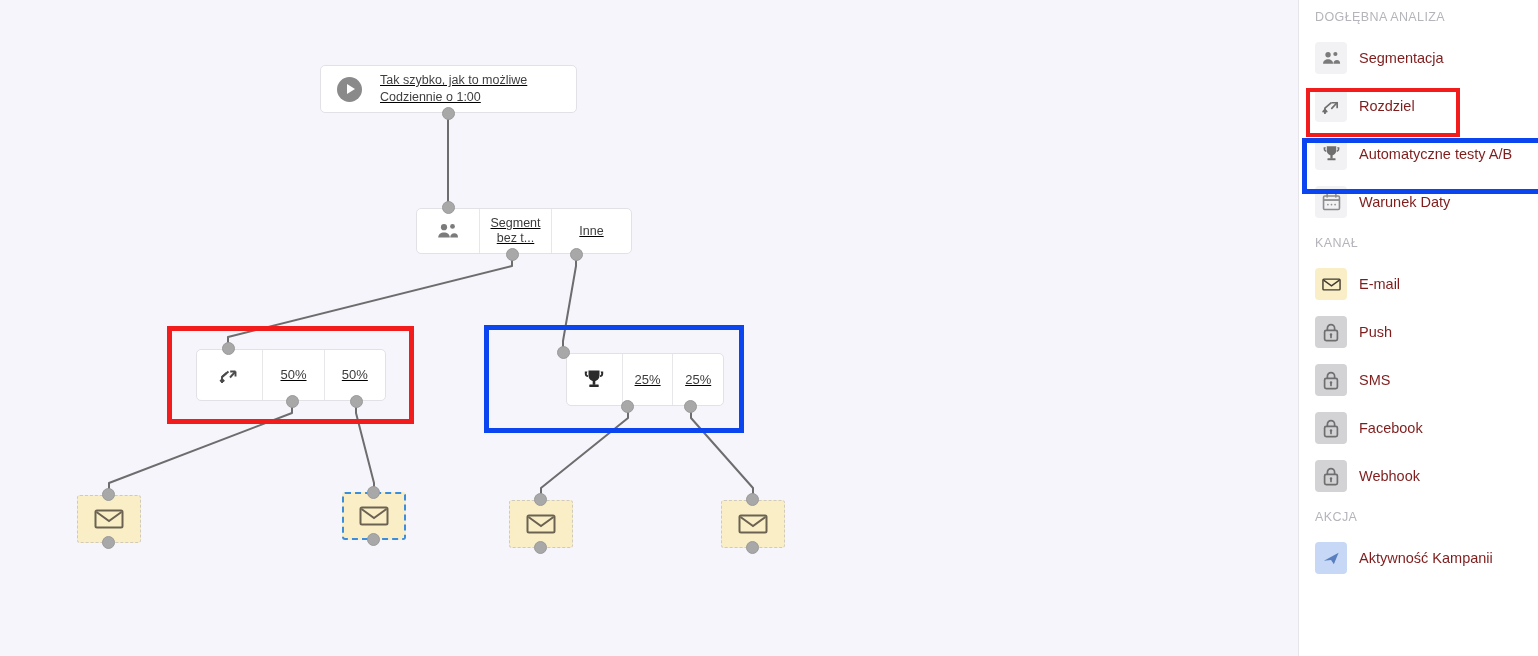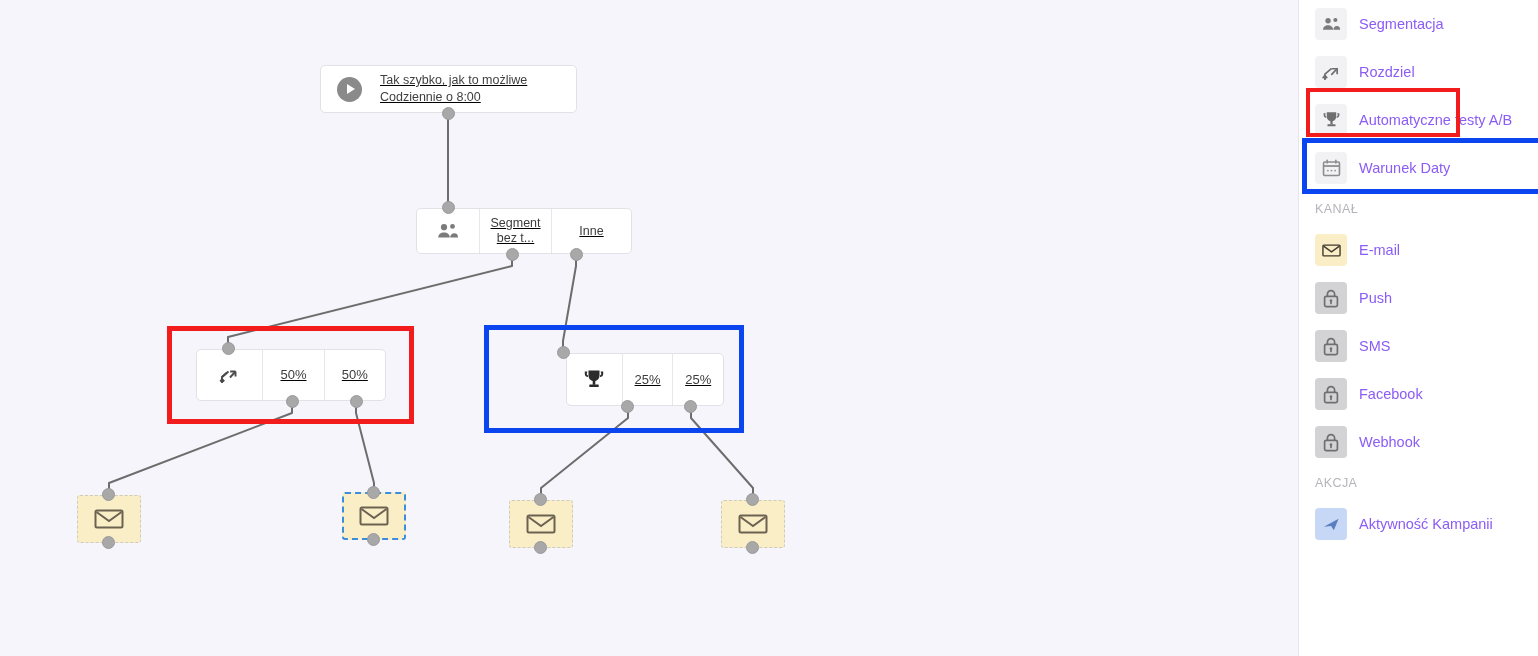--- a/index.html
+++ b/index.html
@@ -141,21 +141,21 @@
     border-radius: 4px;
     background: #f2f2f4;
     display: flex; align-items: center; justify-content: center;
     margin-right: 12px;
   }
   .side-ico.mail { background: #faeec7; }
   .side-ico.locked { background: #d3d3d6; }
   .side-ico.blue { background: #c6d8f5; }
   .side-label {
     font-size: 14.5px;
-    color: #8b5cf6;
+    color: #7f1d1d;
   }
   .side-ico svg { display: block; }
 
   
   #hl-side-red {
     position: absolute; left: 7px; top: 88px;
     width: 154px; height: 49px;
     border: 4px solid #f21c1c;
     pointer-events: none;
   }
@@ -188,21 +188,21 @@
       <path d="M628,406 L628,418 L541,488 L541,500" stroke="#6d6d6d" stroke-width="2" fill="none" stroke-linejoin="round"></path>
 
       <path d="M691,406 L691,418 L753,488 L753,500" stroke="#6d6d6d" stroke-width="2" fill="none" stroke-linejoin="round"></path>
     </svg>
 
     <div class="node trigger">
       <div class="card">
         <div class="play-icon"></div>
         <div class="txt">
           <div>Tak szybko, jak to możliwe</div>
-          <div>Codziennie o 8:00</div>
+          <div>Codziennie o 1:00</div>
         </div>
       </div>
       <div class="port" style="left:122px; top:42px;"></div>
     </div>
 
     <div class="node segment">
       <div class="card">
         <div class="cell seg-ico">
           <svg width="22" height="16" viewBox="0 0 22 16" fill="#7b7b7b">
             <circle cx="7" cy="4.2" r="3.1"></circle>
@@ -302,20 +302,21 @@
       <div class="port" style="left:25px; top:-7px;"></div>
       <div class="port" style="left:25px; top:41px;"></div>
     </div>
 
     <div class="hl hl-red" id="hl-canvas-red"></div>
     <div class="hl hl-blue" id="hl-canvas-blue"></div>
   </div>
 
   <div id="sidebar">
 
+    <div class="group-label">DOGŁĘBNA ANALIZA</div>
 
     <div class="side-item">
       <span class="side-ico">
         <svg width="19" height="14" viewBox="0 0 22 16" fill="#7b7b7b">
           <circle cx="7" cy="4.2" r="3.1"></circle>
             <circle cx="15.5" cy="3.4" r="2.4"></circle>
           <path d="M1.2 14.6c0-3.4 2.6-5.2 5.8-5.2s5.8 1.8 5.8 5.2z"></path>
           <path d="M13.2 14.6c0-2.6 1.6-4.3 4.2-4.3 2.2 0 3.6 1.3 3.6 4.3z"></path>
         </svg>
       </span>

